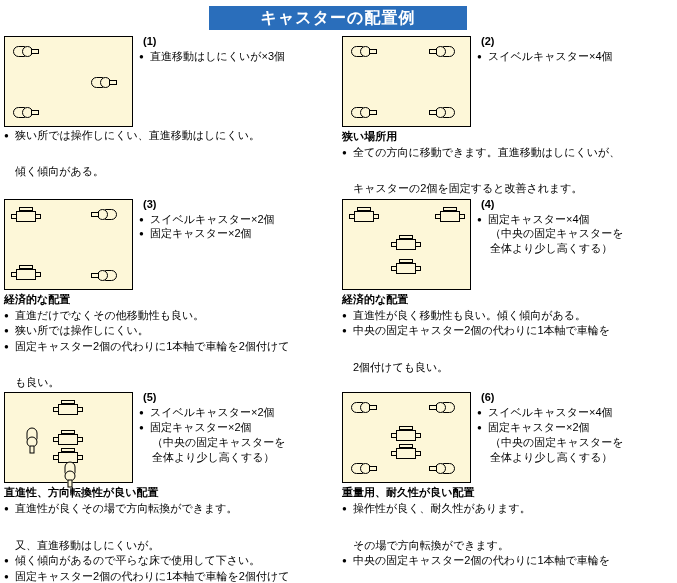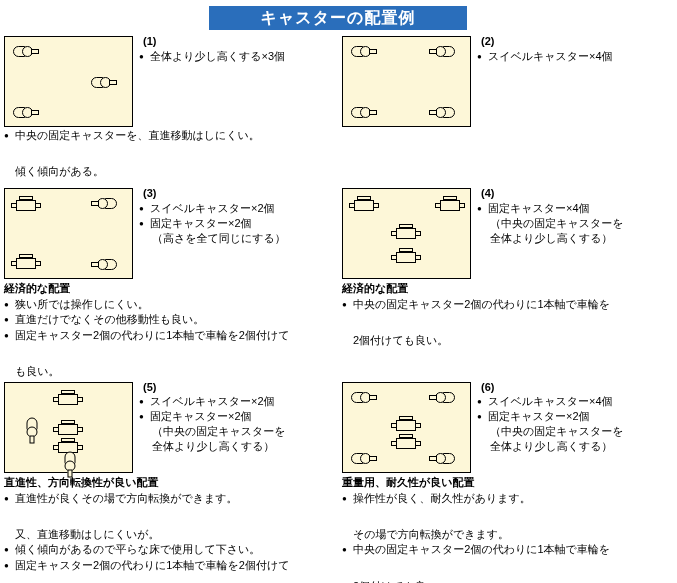--- a/index.html
+++ b/index.html
@@ -137,26 +137,26 @@
                 <span class="stem"></span>
             </div>
             <div class="caster sw" style="left:8px; top:70px;">
               <span class="plate"></span>
                 <span class="hub"></span>
                 <span class="stem"></span>
             </div>
           </div>
           <div class="spec">
             <div class="num-row"><span class="num">(1)</span></div>
-            <div class="bullet-line">全体より少し高くする×3個</div>
-          </div>
-        </div>
-        <div class="cell-body">
-          <div class="desc">
-            <div class="b">中央の固定キャスターを、直進移動はしにくい。</div>
+            <div class="bullet-line">直進移動はしにくいが×3個</div>
+          </div>
+        </div>
+        <div class="cell-body">
+          <div class="desc">
+            <div class="b">狭い所では操作しにくい、直進移動はしにくい。</div>
             <div class="cont">傾く傾向がある。</div>
           </div>
         </div>
       </div>
 
       <div class="cell right">
         <div class="cell-top">
           <div class="diagram">
             <div class="caster sw" style="left:8px; top:9px;">
               <span class="plate"></span>
@@ -175,20 +175,27 @@
             </div>
             <div class="caster sw flip" style="left:86px; top:70px;">
               <span class="plate"></span>
                 <span class="hub"></span>
                 <span class="stem"></span>
             </div>
           </div>
           <div class="spec">
             <div class="num-row"><span class="num">(2)</span></div>
             <div class="bullet-line">スイベルキャスター×4個</div>
+          </div>
+        </div>
+        <div class="cell-body">
+          <div class="caption">狭い場所用</div>
+          <div class="desc">
+            <div class="b">全ての方向に移動できます。直進移動はしにくいが、</div>
+            <div class="cont">キャスターの2個を固定すると改善されます。</div>
           </div>
         </div>
       </div>
     </div>
 
     <div class="row">
 
       <div class="cell">
         <div class="cell-top">
           <div class="diagram">
@@ -212,28 +219,27 @@
             <div class="caster sw flip" style="left:86px; top:70px;">
               <span class="plate"></span>
                 <span class="hub"></span>
                 <span class="stem"></span>
             </div>
           </div>
           <div class="spec">
             <div class="num-row"><span class="num">(3)</span></div>
             <div class="bullet-line">スイベルキャスター×2個</div>
             <div class="bullet-line">固定キャスター×2個</div>
-            <div class="sub-line">（高さを全て同じにする）</div>
           </div>
         </div>
         <div class="cell-body">
           <div class="caption">経済的な配置</div>
           <div class="desc">
+            <div class="b">直進だけでなくその他移動性も良い。</div>
             <div class="b">狭い所では操作しにくい。</div>
-            <div class="b">直進だけでなくその他移動性も良い。</div>
             <div class="b">固定キャスター2個の代わりに1本軸で車輪を2個付けて</div>
             <div class="cont">も良い。</div>
           </div>
         </div>
       </div>
 
       <div class="cell right">
         <div class="cell-top">
           <div class="diagram">
             <div class="caster fx" style="left:6px; top:10px;">
@@ -264,20 +270,21 @@
           <div class="spec">
             <div class="num-row"><span class="num">(4)</span></div>
             <div class="bullet-line">固定キャスター×4個</div>
             <div class="sub-line">（中央の固定キャスターを</div>
             <div class="sub-line">全体より少し高くする）</div>
           </div>
         </div>
         <div class="cell-body">
           <div class="caption">経済的な配置</div>
           <div class="desc">
+            <div class="b">直進性が良く移動性も良い。傾く傾向がある。</div>
             <div class="b">中央の固定キャスター2個の代わりに1本軸で車輪を</div>
             <div class="cont">2個付けても良い。</div>
           </div>
         </div>
       </div>
     </div>
 
     <div class="row">
 
       <div class="cell">

